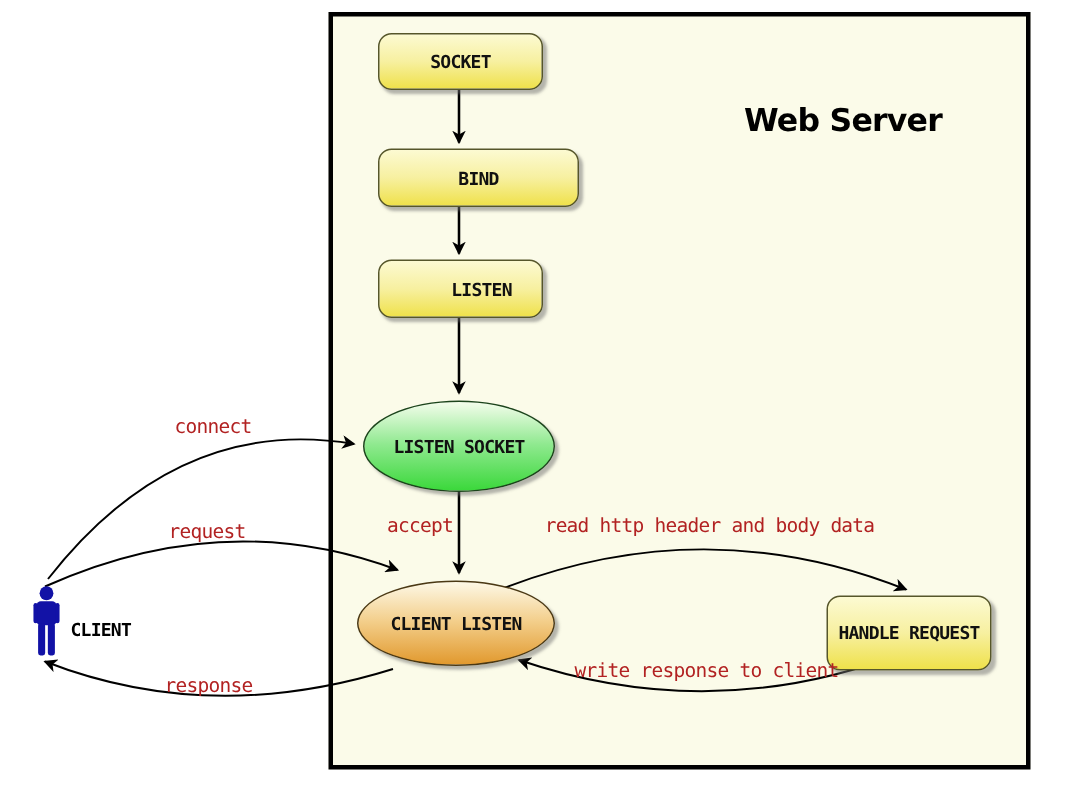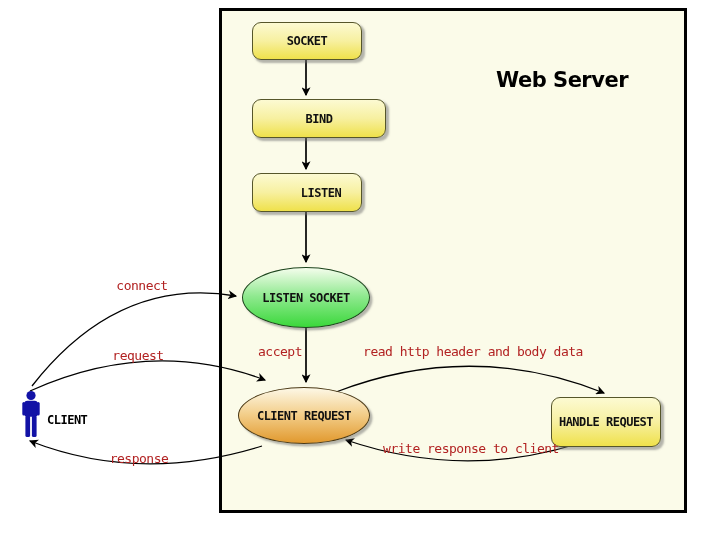--- a/index.html
+++ b/index.html
@@ -94,21 +94,21 @@
       <rect x="36.7" y="402" width="3" height="13.5" rx="1.5"></rect>
       <rect x="25.4" y="415.5" width="4.7" height="21.5" rx="1.6"></rect>
       <rect x="31.9" y="415.5" width="4.7" height="21.5" rx="1.6"></rect>
     </g>
   </svg>
 
   <div class="node box node-socket">SOCKET</div>
   <div class="node box node-bind">BIND</div>
   <div class="node box node-listen">LISTEN</div>
   <div class="node ellipse green node-listen-socket">LISTEN SOCKET</div>
-  <div class="node ellipse orange node-client-socket">CLIENT REQUEST</div>
+  <div class="node ellipse orange node-client-socket">CLIENT LISTEN</div>
   <div class="node box node-handle-request">HANDLE REQUEST</div>
 
   <div class="edge-label lbl-connect">connect</div>
   <div class="edge-label lbl-request">request</div>
   <div class="edge-label lbl-response">response</div>
   <div class="edge-label lbl-accept">accept</div>
   <div class="edge-label lbl-read">read http header and body data</div>
   <div class="edge-label lbl-write">write response to client</div>
 
   <div class="client-label">CLIENT</div>

